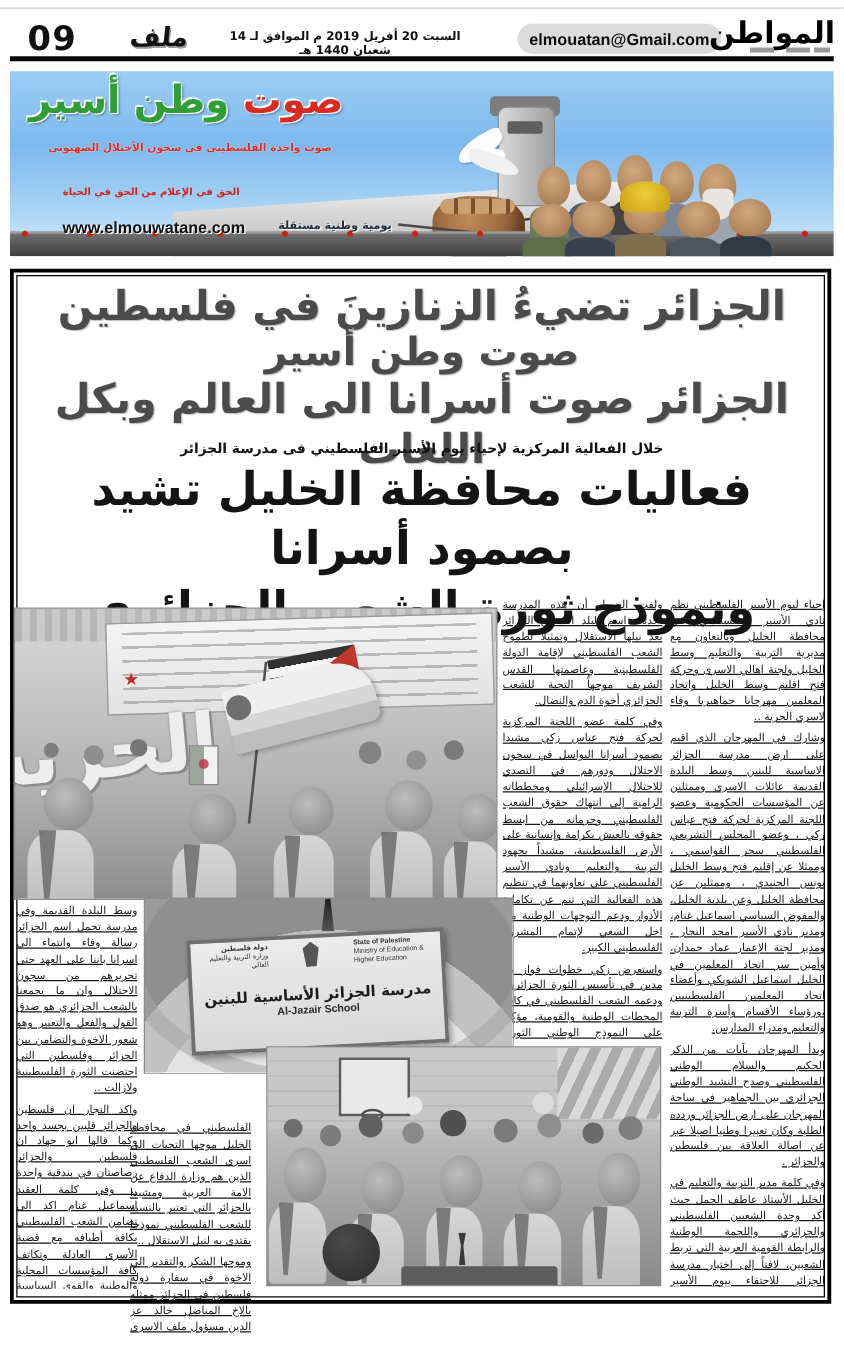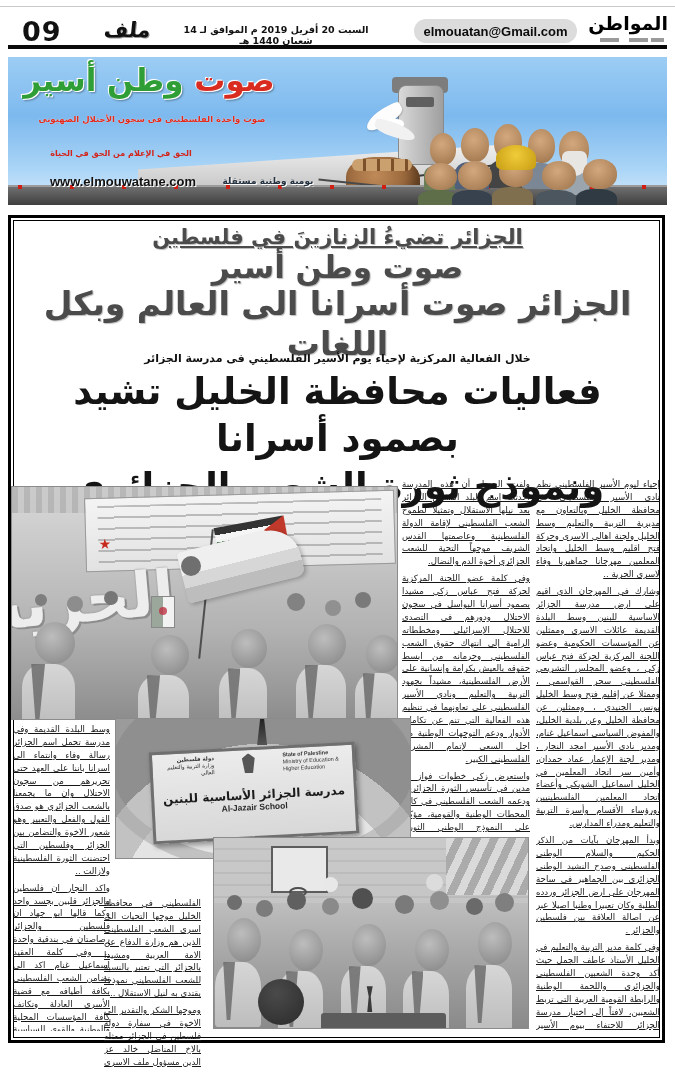--- a/index.html
+++ b/index.html
@@ -9,21 +9,21 @@
   }
   .abs{position:absolute;}
   
   .topbar-rule{left:8px;top:45px;width:659px;height:4px;background:#0a0a0a;}
   .pagenum{left:22px;top:16px;font-size:27px;font-weight:bold;letter-spacing:1px;font-family:"DejaVu Sans",sans-serif;}
   .section-tag{left:104px;top:18px;font-size:21px;font-weight:bold;transform:skewX(-6deg);text-shadow:1px 1px 0 #999;}
   .edition-date{left:178px;top:24px;width:196px;font-size:9.5px;font-weight:bold;text-align:center;}
   .email-pill{left:414px;top:19px;width:163px;height:24px;background:#dcdcdc;border-radius:12px;
     display:flex;align-items:center;justify-content:center;font-size:13px;font-weight:bold;
     font-family:"Liberation Sans","DejaVu Sans",sans-serif;color:#0c0c0c;}
-  .mini-logo{left:596px;top:12px;width:72px;text-align:center;font-size:19px;font-weight:bold;color:#000;}
+  .mini-logo{left:596px;top:12px;width:72px;text-align:center;font-size:24px;font-weight:bold;color:#000;}
   .mini-logo-sub{left:600px;top:38px;width:64px;height:4px;
     background:linear-gradient(90deg,#9a9a9a 0 30%,transparent 30% 45%,#9a9a9a 45% 75%,transparent 75% 80%,#9a9a9a 80% 100%);}
   .top-hairline{left:0;top:6px;width:675px;height:1px;background:#c9c9c9;}
 
   
   .banner{left:8px;top:57px;width:659px;height:148px;overflow:hidden;
     background:linear-gradient(180deg,#9ccdf4 0%,#7db9ee 40%,#a9d4f6 75%,#d8ecfb 100%);}
   .banner-title{right:388px;top:5px;width:260px;text-align:center;font-size:31px;font-weight:bold;
     text-shadow:0 0 2px #fff,1px 1px 0 #fff,-1px -1px 0 #fff,2px 2px 2px rgba(0,0,0,.35);}
   .banner-subtitle{right:400px;top:57px;width:230px;text-align:center;font-size:8.5px;font-weight:bold;color:#e02a1e;
@@ -59,21 +59,21 @@
   .face .head{width:100%;height:62%;border-radius:50% 50% 46% 46%;background:radial-gradient(circle at 45% 35%,#d3a87e,#9c724a);}
   .face .torso{width:120%;height:48%;margin-left:-10%;border-radius:40% 40% 0 0;}
   .helmet{position:absolute;left:-8%;top:-26%;width:116%;height:52%;border-radius:50% 50% 20% 20%;background:radial-gradient(circle at 50% 40%,#f0cc3a,#c79c12);}
   .beard{position:absolute;left:8%;top:34%;width:84%;height:44%;border-radius:30% 30% 60% 60%;background:#e8e6e2;}
 
   
   .frame{left:8px;top:215px;width:651px;height:822px;border:3px solid #000;
     box-shadow:inset 0 0 0 2px #fff,inset 0 0 0 3px #000;background:#fff;}
   .headline{left:20px;top:224px;width:635px;text-align:center;font-weight:bold;color:#4b4b4b;
     text-shadow:1px 1px 1px #bdbdbd;}
-  .hl1{font-size:21px;line-height:1.25;text-decoration:underline;}
+  .hl1{font-size:33px;line-height:1.25;}
   .hl2{font-size:31px;line-height:1.1;}
   .hl3{font-size:33px;line-height:1.2;}
   .kicker{left:60px;top:352px;width:555px;text-align:center;font-size:11px;font-weight:bold;color:#101010;}
   .subhead{left:18px;top:368px;width:639px;text-align:center;font-weight:900;color:#141414;font-size:37px;line-height:1.28;}
 
   
   .col{position:absolute;overflow:hidden;text-align:justify;font-size:8.6px;line-height:1.5;color:#161616;text-decoration:underline;}
   .col p{margin:0 0 4px 0;}
   .col-a{left:536px;top:478px;width:124px;height:552px;}
   .col-b{left:402px;top:478px;width:128px;height:357px;}

